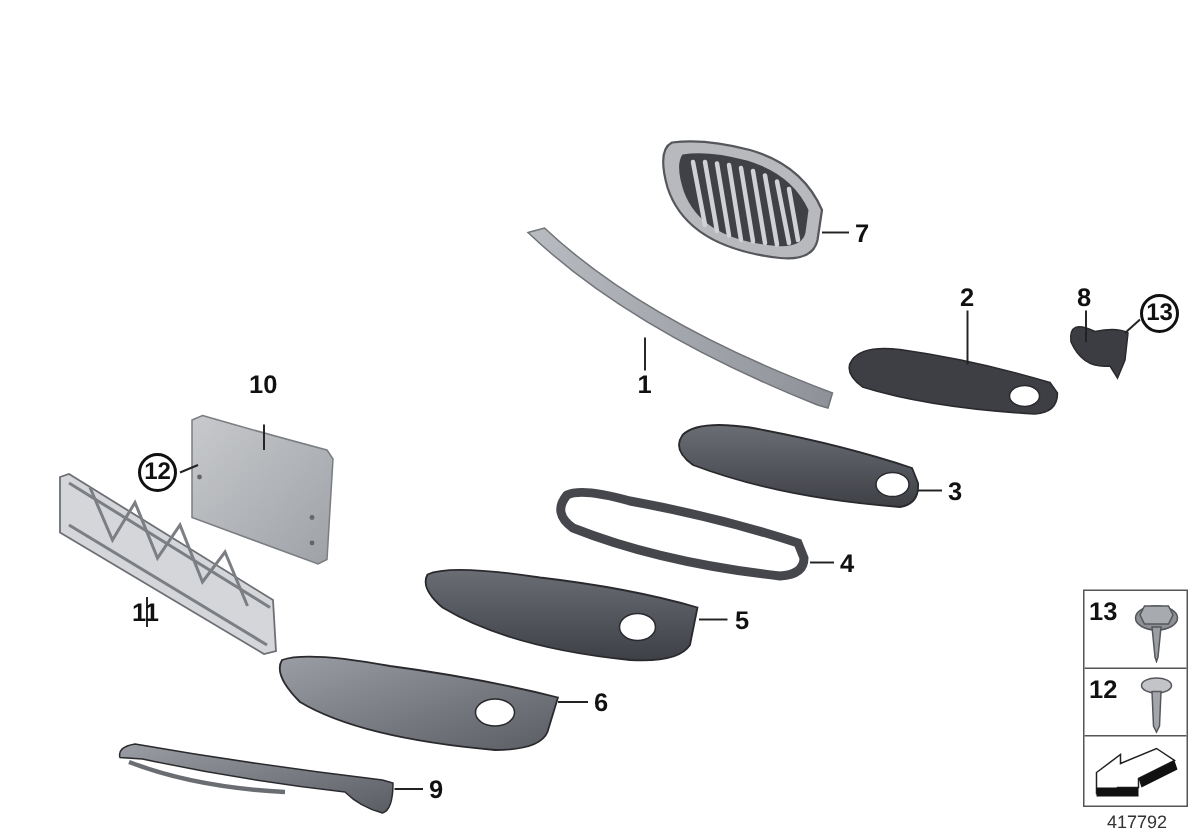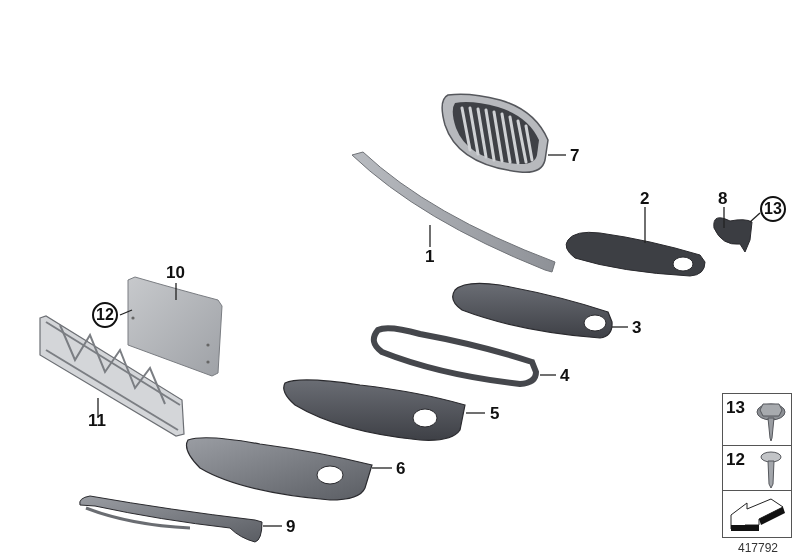--- a/index.html
+++ b/index.html
@@ -123,22 +123,22 @@
 
 <div class="label" style="left:425px;top:248px;">1</div>
 <div class="label" style="left:640px;top:190px;">2</div>
 <div class="label" style="left:632px;top:319px;">3</div>
 <div class="label" style="left:560px;top:367px;">4</div>
 <div class="label" style="left:490px;top:405px;">5</div>
 <div class="label" style="left:396px;top:460px;">6</div>
 <div class="label" style="left:570px;top:147px;">7</div>
 <div class="label" style="left:718px;top:190px;">8</div>
 <div class="label" style="left:286px;top:518px;">9</div>
-<div class="label" style="left:166px;top:264px;">10</div>
-<div class="label" style="left:88px;top:412px;">11</div>
+<div class="label" style="left:166px;top:248px;">10</div>
+<div class="label" style="left:88px;top:400px;">11</div>
 <div class="circled" style="left:92px;top:302px;">12</div>
 <div class="circled" style="left:760px;top:196px;">13</div>
 
 <div class="legend">
   <div class="cell" style="top:0;height:52px;">
     <span class="num">13</span>
     <svg style="position:absolute;left:32px;top:4px;" width="32" height="44">
       <ellipse cx="16" cy="14" rx="14" ry="8" fill="#8d9095" stroke="#55575c"></ellipse>
       <polygon points="8,6 24,6 27,12 24,18 8,18 5,12" fill="#a7aaae" stroke="#55575c"></polygon>
       <polygon points="13,20 19,20 17,40 16,43 15,40" fill="#9a9da2" stroke="#55575c"></polygon>

